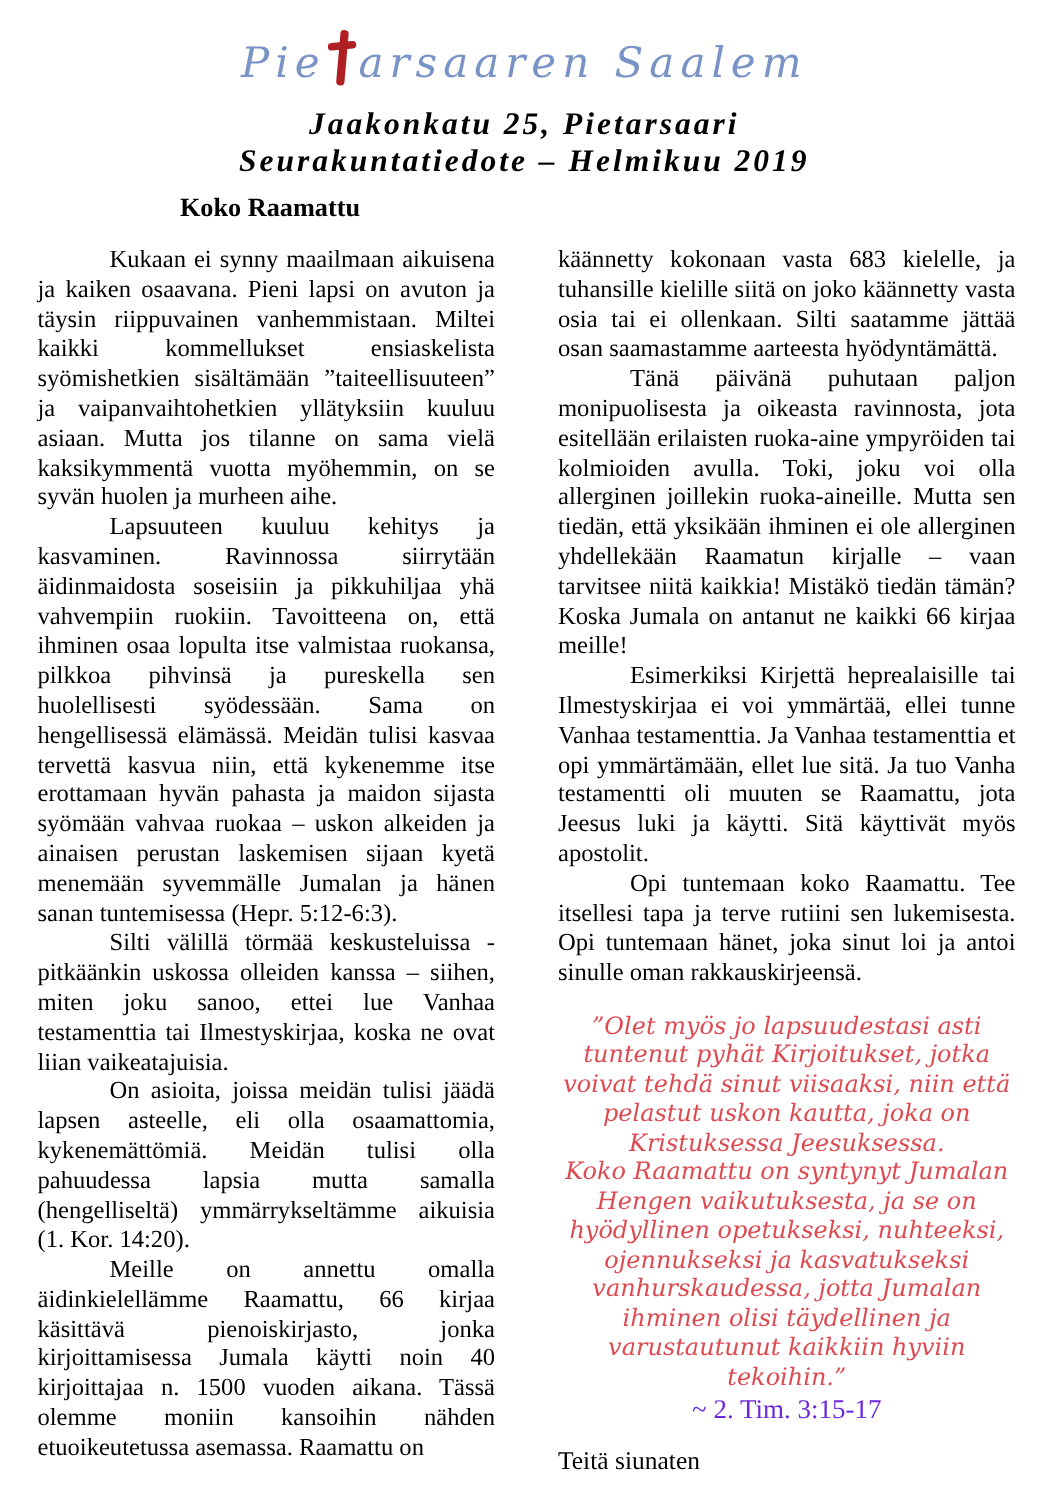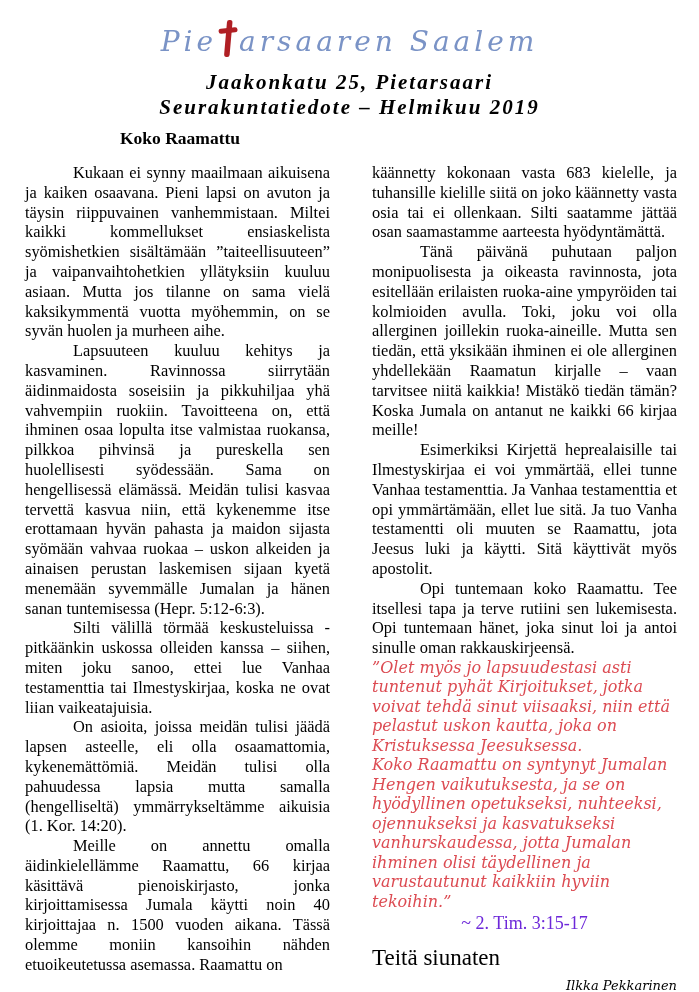--- a/index.html
+++ b/index.html
@@ -57,37 +57,39 @@
     margin:0;
     text-align:justify;
     text-indent:48px;
     font-size:16.4px;
     line-height:19.8px;
     hyphens:none;
   }
   .body-p.noindent { text-indent:0; }
   
   .quote {
+    margin-top:16px;
     color:#dc4b52;
     font-family:"DejaVu Serif", serif;
     font-style:italic;
     font-size:16px;
     line-height:19.5px;
+    text-align:center;
   }
   .quote p { margin:0; }
   .quote-ref {
     margin:2px 0 0 0;
     text-align:center;
     font-size:18px;
     line-height:21px;
     color:#6d28d9;
   }
   .blessing {
     margin:14px 0 0 0;
-    font-size:23px;
+    font-size:17px;
     line-height:20px;
     text-align:left;
   }
   .signature {
     margin:8px 0 0 0;
     font-family:"DejaVu Serif", serif;
     font-style:italic;
     font-size:13px;
     line-height:20px;
     text-align:right;

